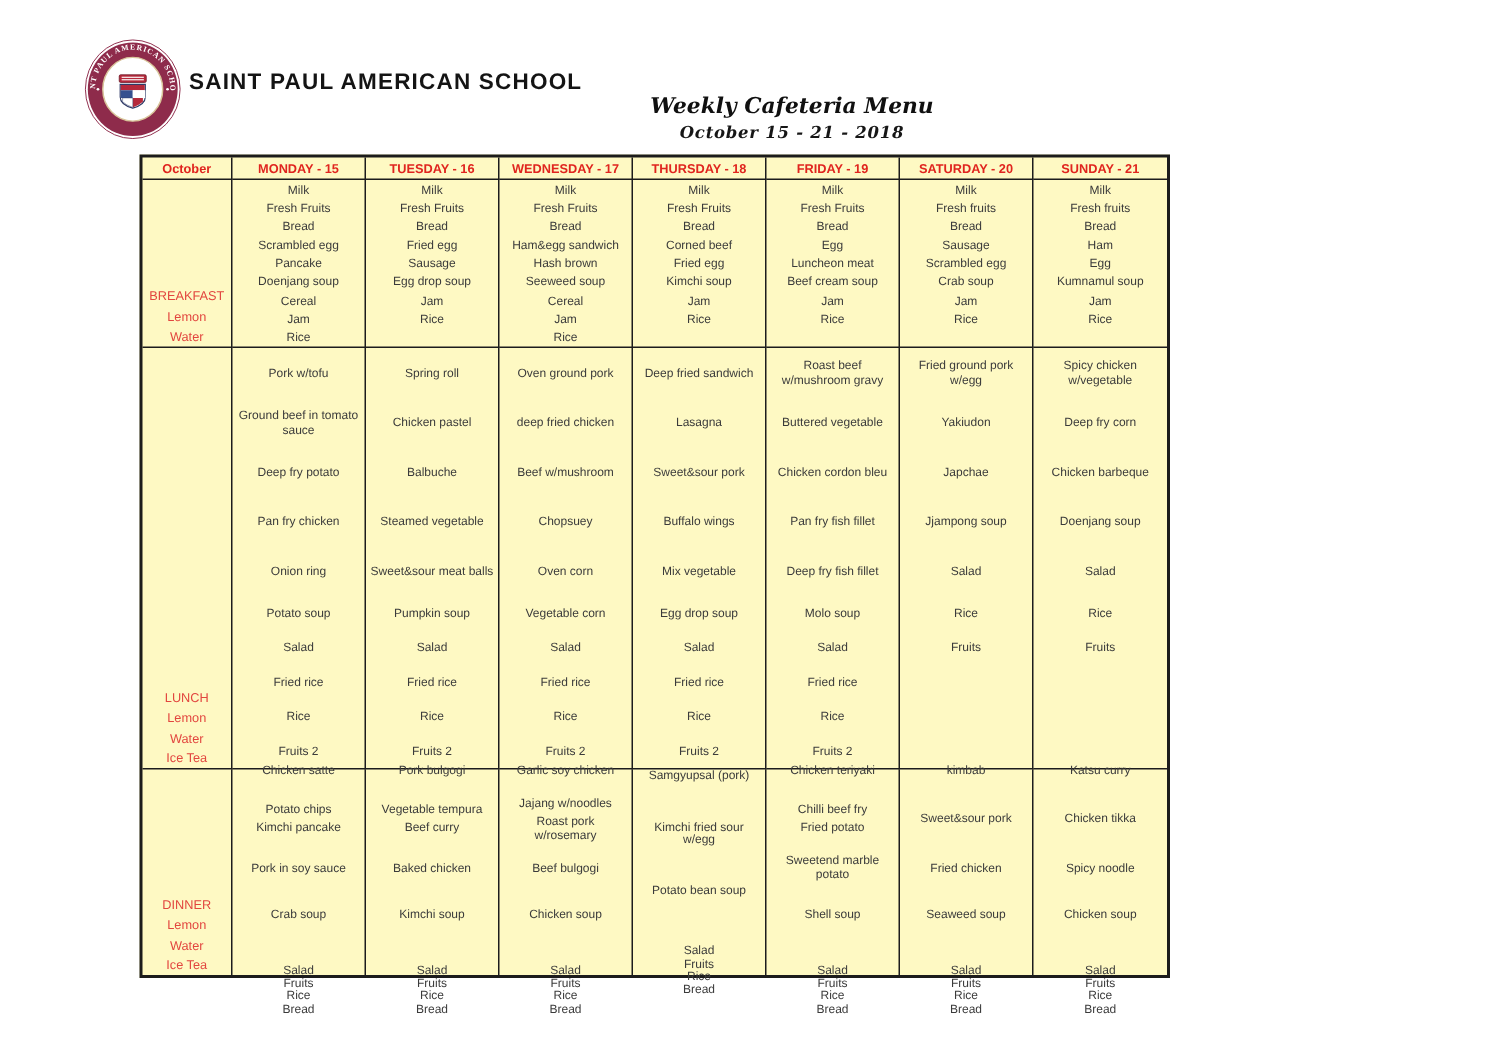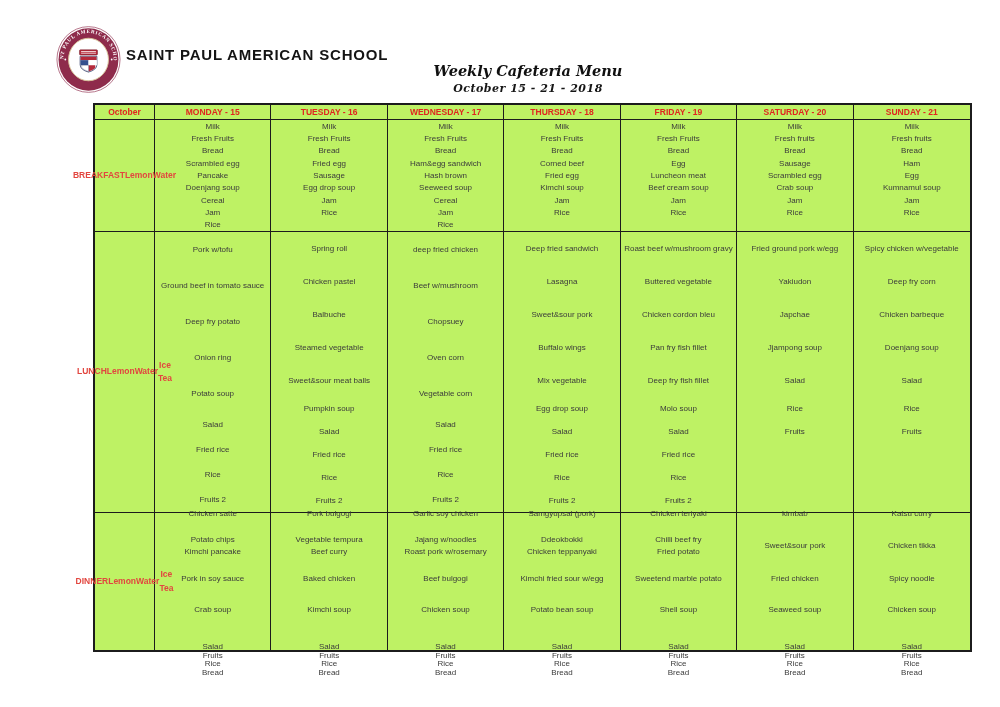--- a/index.html
+++ b/index.html
@@ -25,43 +25,43 @@
     font-family:"DejaVu Serif", serif;font-style:italic;font-weight:bold;
     font-size:14.5px;color:#101010;
   }
   .date-line{
     font-family:"DejaVu Serif", serif;font-style:italic;font-weight:bold;
     font-size:11px;color:#161616;margin-top:3px;letter-spacing:0.5px;
   }
 
   
   #menu-table{
-    position:absolute;left:93px;top:103px;width:879px;height:549px;
+    position:absolute;left:93px;top:103px;width:687px;height:549px;
     border:2px solid var(--line);
     display:grid;
     grid-template-columns:60px repeat(7, 1fr);
     grid-template-rows:15px 112px 281px 137px;
-    background:#bef264;
+    background:#fef9c3;
   }
   #menu-table > div{
     border-right:1.5px solid var(--line);
     border-bottom:1.5px solid var(--line);
     min-width:0;min-height:0;
   }
   #menu-table > .lastcol{border-right:none;}
   #menu-table > .lastrow{border-bottom:none;}
 
   .hcell{
     display:flex;align-items:center;justify-content:center;
     font-size:8.5px;font-weight:bold;color:var(--red-head);
     white-space:nowrap;overflow:hidden;
   }
   .labelcell{
-    display:flex;align-items:center;justify-content:center;
-    color:var(--red-label);text-align:center;font-weight:bold;
+    display:flex;flex-direction:column;align-items:center;justify-content:flex-end;
+    color:var(--red-label);text-align:center;
   }
   .meal-name{font-size:8.5px;line-height:1.55;}
   .drink{font-size:8.5px;line-height:1.55;}
 
   .daycell{display:flex;flex-direction:column;}
   .slot{
     display:flex;align-items:center;justify-content:center;
     text-align:center;font-size:8px;line-height:1.15;
     padding:0 3px;color:var(--ink);
   }
@@ -207,40 +207,42 @@
     <div class="labelcell">
       <div class="meal-name">LUNCH</div>
       <div class="drink">Lemon</div>
       <div class="drink">Water</div>
       <div class="drink">Ice Tea</div>
     </div>
     <div class="daycell lunch">
       <div class="slot">Pork w/tofu</div>
       <div class="slot">Ground beef in tomato sauce</div>
       <div class="slot">Deep fry potato</div>
+      <div class="slot">Pan fry chicken</div>
       <div class="slot">Onion ring</div>
       <div class="slot">Potato soup</div>
       <div class="slot">Salad</div>
       <div class="slot">Fried rice</div>
       <div class="slot">Rice</div>
       <div class="slot">Fruits 2</div>
     </div>
     <div class="daycell lunch">
       <div class="slot">Spring roll</div>
       <div class="slot">Chicken pastel</div>
       <div class="slot">Balbuche</div>
       <div class="slot">Steamed vegetable</div>
       <div class="slot">Sweet&amp;sour meat balls</div>
       <div class="slot">Pumpkin soup</div>
       <div class="slot">Salad</div>
       <div class="slot">Fried rice</div>
       <div class="slot">Rice</div>
       <div class="slot">Fruits 2</div>
     </div>
     <div class="daycell lunch">
+      <div class="slot">Oven ground pork</div>
       <div class="slot">deep fried chicken</div>
       <div class="slot">Beef w/mushroom</div>
       <div class="slot">Chopsuey</div>
       <div class="slot">Oven corn</div>
       <div class="slot">Vegetable corn</div>
       <div class="slot">Salad</div>
       <div class="slot">Fried rice</div>
       <div class="slot">Rice</div>
       <div class="slot">Fruits 2</div>
     </div>
@@ -358,24 +360,20 @@
         <div class="side">Salad</div>
         <div class="side">Fruits</div>
         <div class="side">Rice</div>
         <div class="side">Bread</div>
       </div>
     </div>
     <div class="daycell dinner lastrow">
       <div class="dgroup g0">
         <div class="ditem">Samgyupsal (pork)</div>
       </div>
-      <div class="dgroup g1">
-        <div class="ditem">Ddeokbokki</div>
-        <div class="ditem">Chicken teppanyaki</div>
-      </div>
       <div class="dgroup g2">
         <div class="ditem">Kimchi fried sour w/egg</div>
       </div>
       <div class="dgroup g3">
         <div class="ditem">Potato bean soup</div>
       </div>
       <div class="dgroup g4">
         <div class="side">Salad</div>
         <div class="side">Fruits</div>
         <div class="side">Rice</div>

